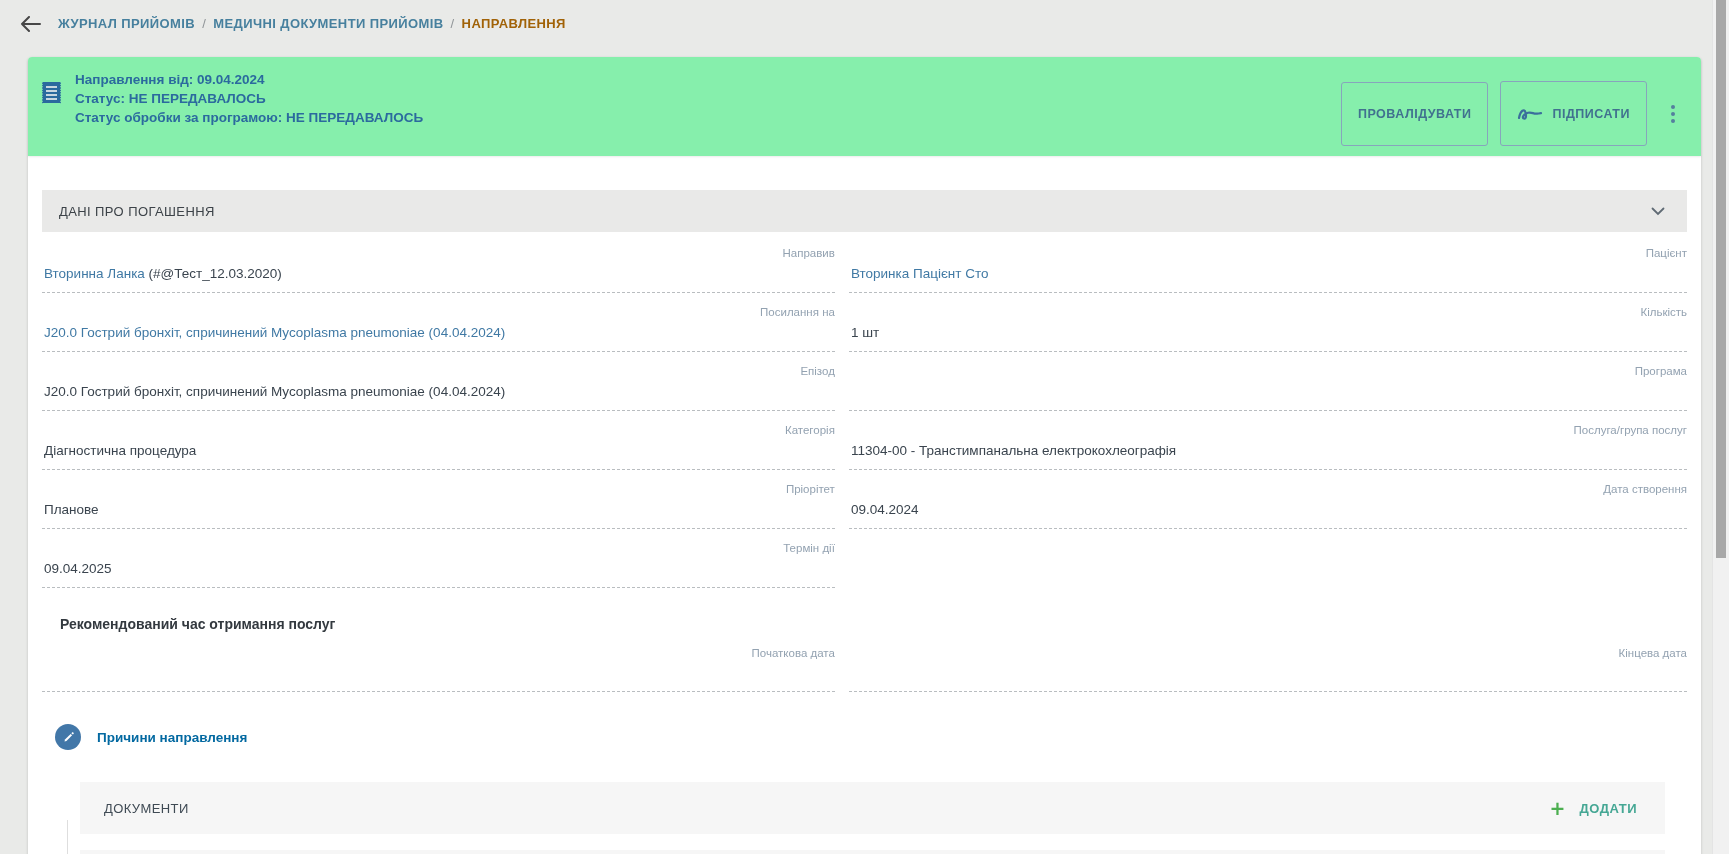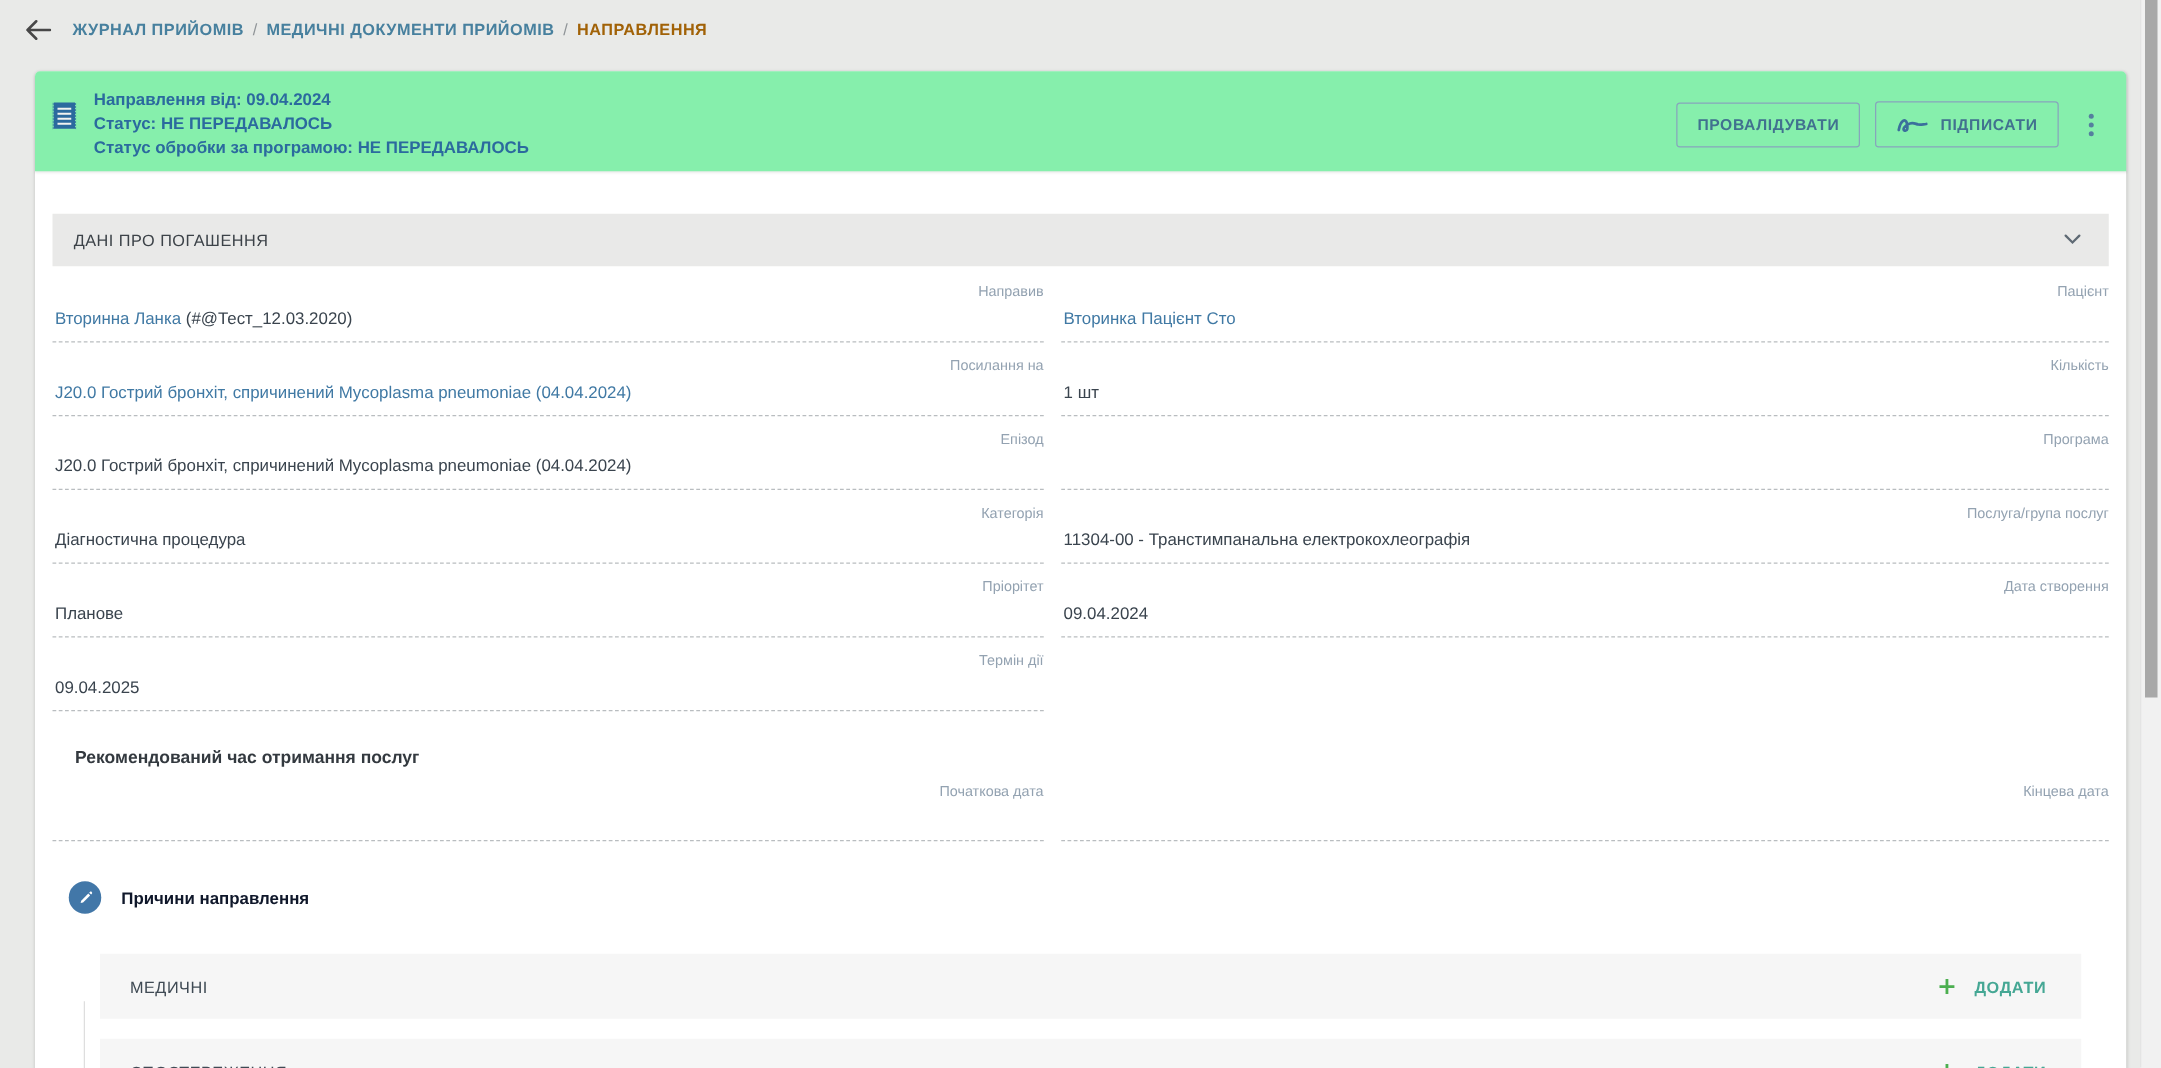--- a/index.html
+++ b/index.html
@@ -30,21 +30,21 @@
     box-shadow: 0 1px 2px rgba(0,0,0,.08);
   }
   .doc-icon { margin: 14px 14px 0 2px; flex: 0 0 auto; }
   .header-lines { flex: 1 1 auto; padding-top: 3px; }
   .header-lines div { font-size: 13.5px; font-weight: 700; color: #2b6a9e; line-height: 19px; }
   .header-actions { display: flex; align-items: center; gap: 12px; padding-top: 14px; }
   .btn {
     display: inline-flex; align-items: center; gap: 9px;
     border: 1px solid #87a5bc; border-radius: 3px; background: transparent;
     color: #41718f; font-size: 12.5px; font-weight: 700; letter-spacing: .5px;
-    padding: 10px 16px; cursor: pointer; font-family: "Liberation Sans", sans-serif;
+    padding: 24px 16px; cursor: pointer; font-family: "Liberation Sans", sans-serif;
   }
   .kebab { display: flex; flex-direction: column; gap: 3px; padding: 4px 8px; cursor: pointer; margin-left: 4px; }
   .kebab i { width: 4px; height: 4px; border-radius: 50%; background: #557f9e; display: block; }
 
   
   .content { padding: 0 14px; }
   .section-bar {
     margin-top: 34px; height: 42px; background: #e9e9e8;
     display: flex; align-items: center; justify-content: space-between;
     padding: 0 22px 0 17px; cursor: pointer;
@@ -60,21 +60,21 @@
 
   .sub-heading { margin: 28px 0 0 18px; font-size: 14px; font-weight: 700; color: #33393f; }
   .rec-fields { display: grid; grid-template-columns: 48.2% 1fr; column-gap: 14px; margin-top: 2px; }
   .rec-field { padding: 12px 0 8px 2px; border-bottom: 1px dashed #b9bdc0; min-height: 58px; }
 
   .reasons-row { display: flex; align-items: center; gap: 16px; margin: 32px 0 0 13px; position: relative; }
   .pencil-circle {
     width: 26px; height: 26px; border-radius: 50%; background: #4277a8;
     display: flex; align-items: center; justify-content: center; flex: 0 0 auto;
   }
-  .reasons-title { font-size: 13.5px; font-weight: 700; color: #0f172a; }
+  .reasons-title { font-size: 13.5px; font-weight: 700; color: #0369a1; }
   .tree-wrap { position: relative; }
   .tree-line { position: absolute; left: 25px; top: -6px; bottom: -80px; width: 1px; background: #dedede; }
 
   .group-bar {
     margin: 32px 22px 0 38px; height: 52px; background: #f6f6f6;
     display: flex; align-items: center; justify-content: space-between; padding: 0 24px;
   }
   .group-bar + .group-bar { margin-top: 16px; }
   .group-bar .t { font-size: 13px; letter-spacing: .4px; color: #3f4a54; }
   .add-btn { display: flex; align-items: center; gap: 14px; cursor: pointer; background: none; border: none; padding: 2px 4px; }
@@ -223,21 +223,21 @@
           <svg width="13" height="13" viewBox="0 0 14 14">
             <path d="M3.2 9.2 L9.3 3.1 L10.9 4.7 L4.8 10.8 L2.7 11.3 z" fill="#ffffff"></path>
             <path d="M10.1 2.3 L11.7 3.9 L12.4 3.2 C12.8 2.8 12.8 2.3 12.4 1.9 L12.1 1.6 C11.7 1.2 11.2 1.2 10.8 1.6 z" fill="#ffffff"></path>
           </svg>
         </span>
         <span class="reasons-title">Причини направлення</span>
       </div>
       <div class="tree-line" style="top:96px;"></div>
 
       <div class="group-bar">
-        <span class="t">МЕДИЧНІ</span>
+        <span class="t">ДОКУМЕНТИ</span>
         <button class="add-btn">
           <span class="add-plus">+</span>
           <span class="add-label">ДОДАТИ</span>
         </button>
       </div>
 
       <div class="group-bar">
         <span class="t">СПОСТЕРЕЖЕННЯ</span>
         <button class="add-btn">
           <span class="add-plus">+</span>

